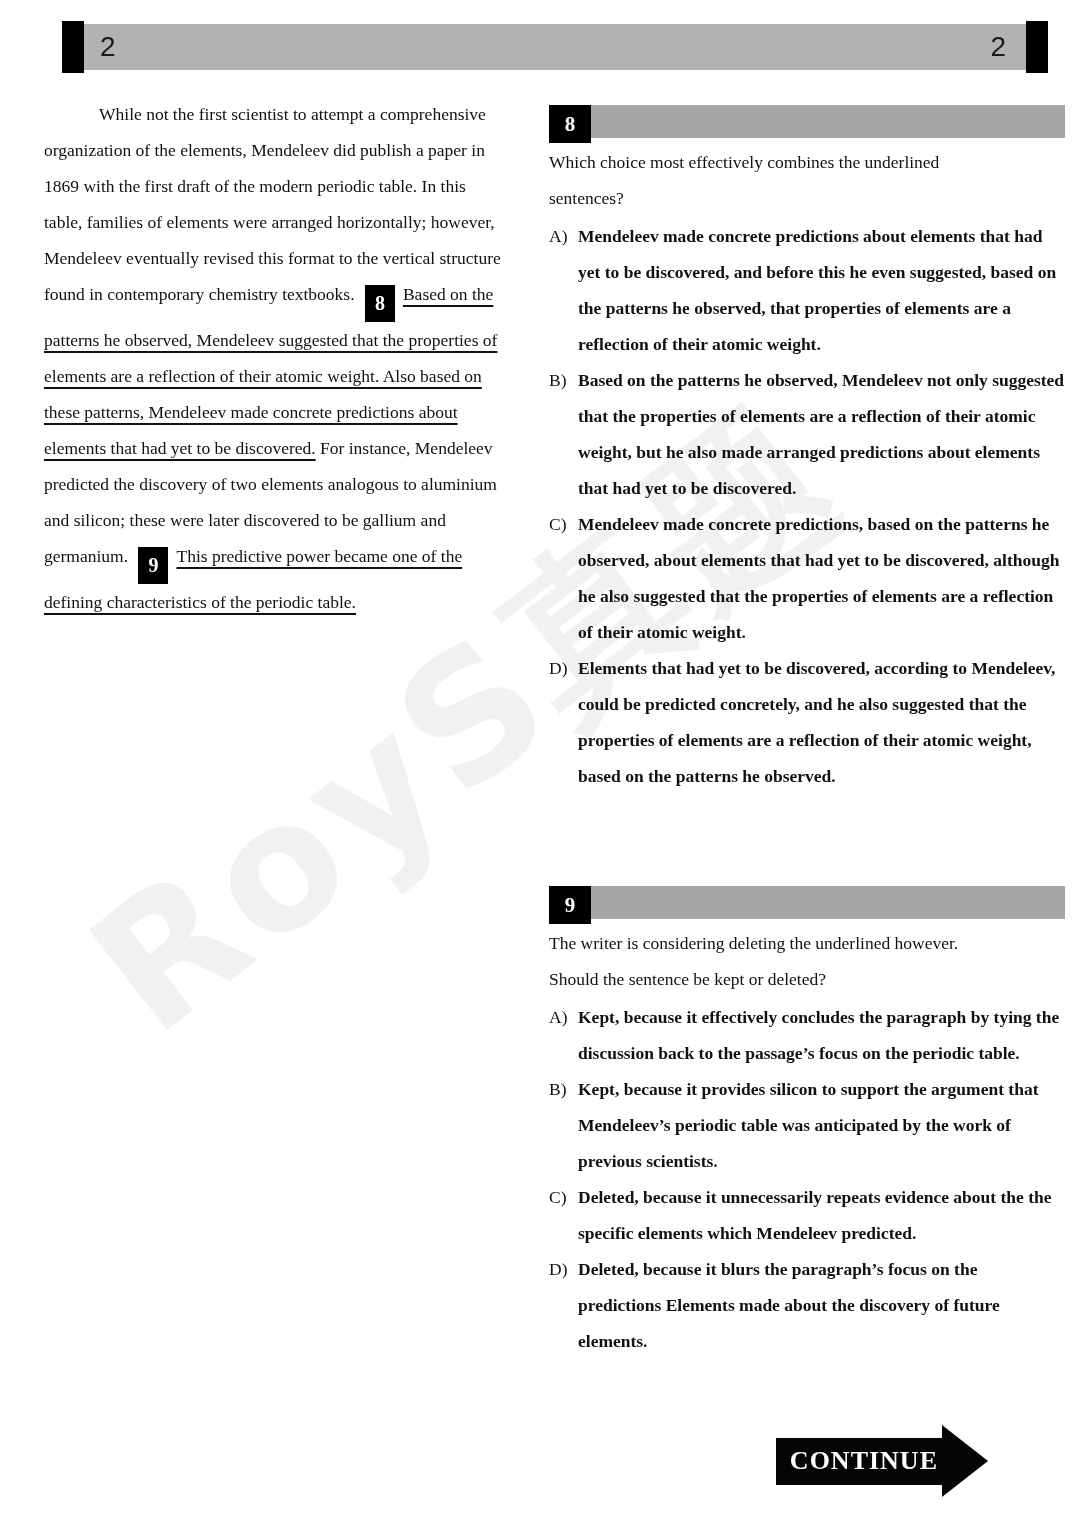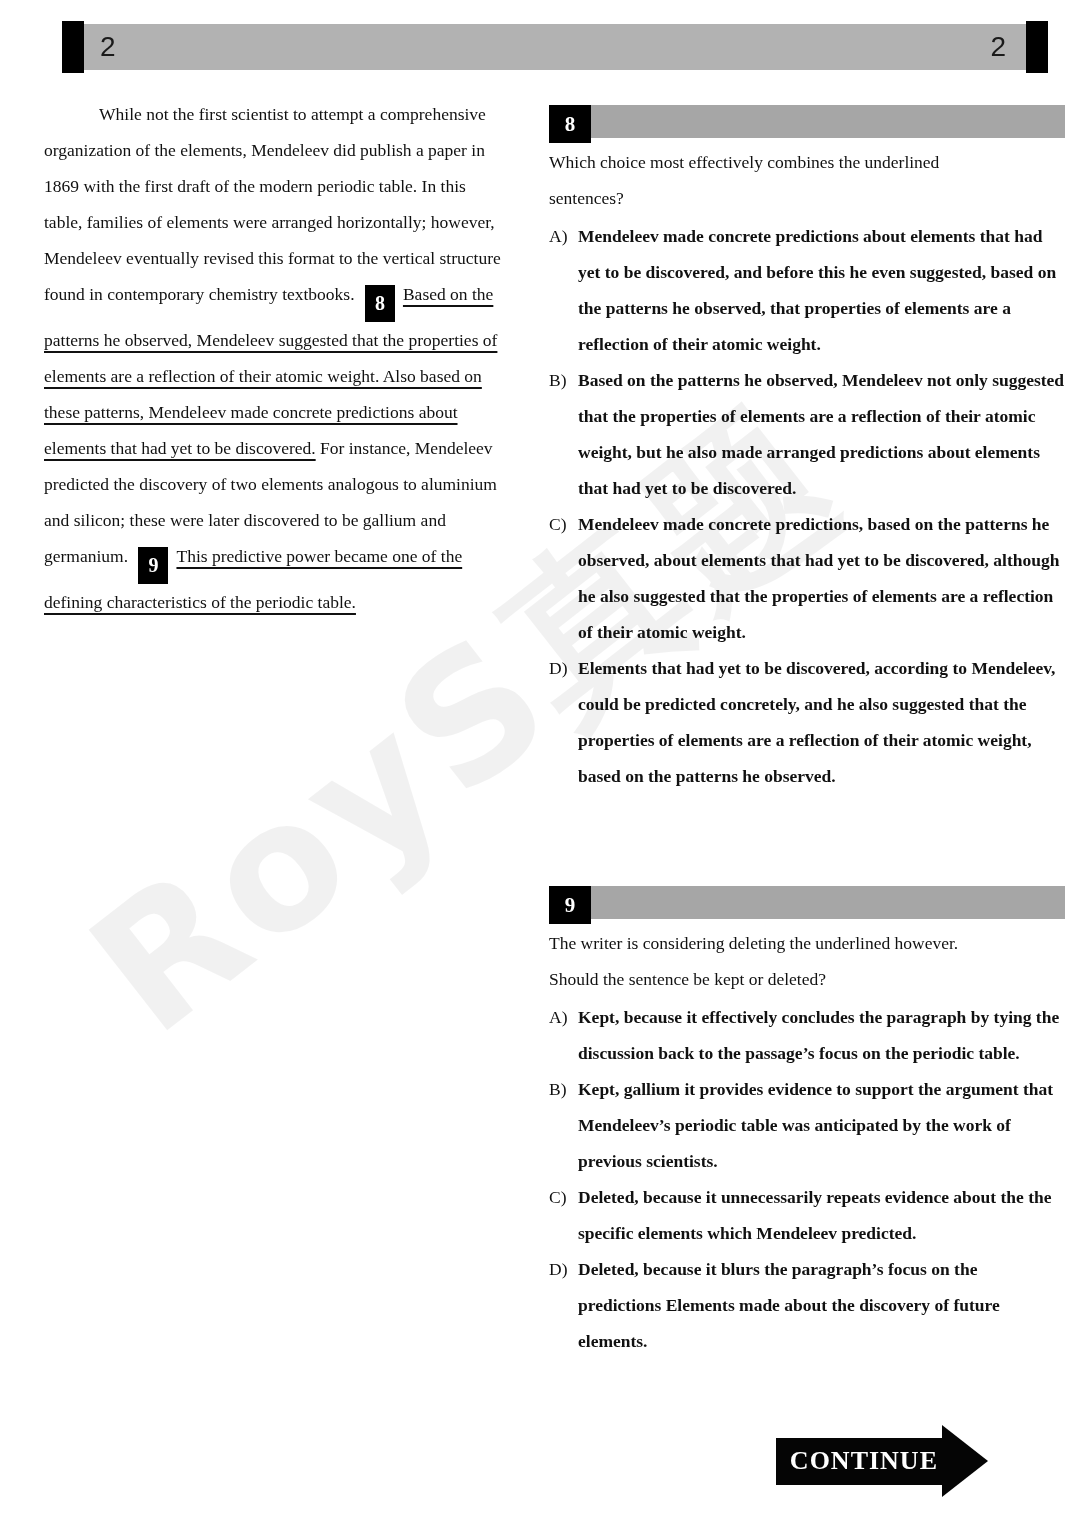--- a/index.html
+++ b/index.html
@@ -138,21 +138,21 @@
       </div>
       <div class="stem">The writer is considering deleting the underlined however.
 Should the sentence be kept or deleted?</div>
       <div class="choices">
           <div class="choice">
             <div class="choice-label">A)</div>
             <div class="choice-text">Kept, because it effectively concludes the paragraph by tying the discussion back to the passage’s focus on the periodic table.</div>
           </div>
           <div class="choice">
             <div class="choice-label">B)</div>
-            <div class="choice-text">Kept, gallium it provides evidence to support the argument that Mendeleev’s periodic table was anticipated by the work of previous scientists.</div>
+            <div class="choice-text">Kept, because it provides silicon to support the argument that Mendeleev’s periodic table was anticipated by the work of previous scientists.</div>
           </div>
           <div class="choice">
             <div class="choice-label">C)</div>
             <div class="choice-text">Deleted, because it unnecessarily repeats evidence about the the specific elements which Mendeleev predicted.</div>
           </div>
           <div class="choice">
             <div class="choice-label">D)</div>
             <div class="choice-text">Deleted, because it blurs the paragraph’s focus on the predictions Elements made about the discovery of future elements.</div>
           </div>
         </div>

